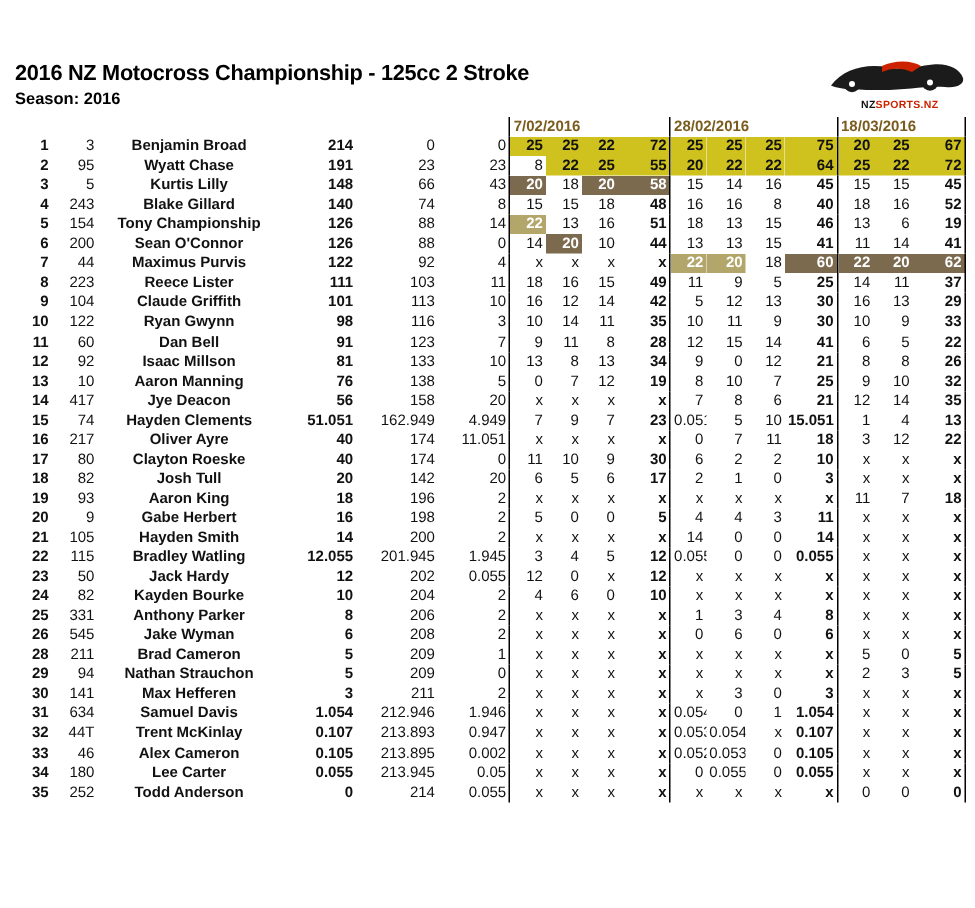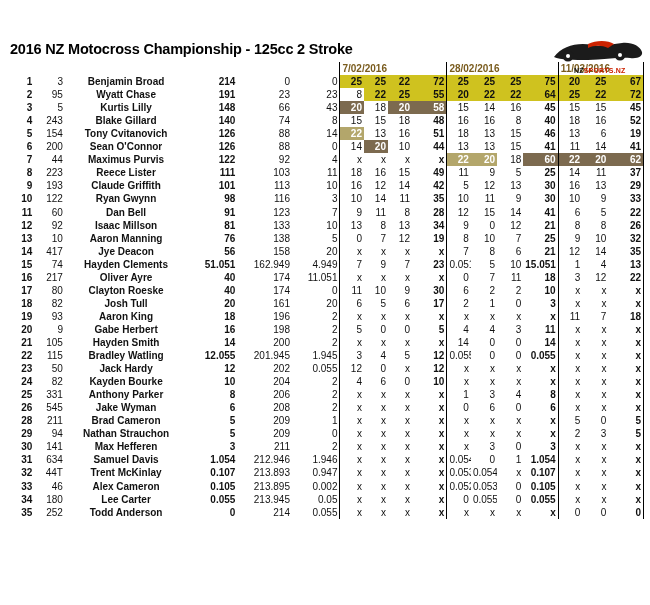--- a/index.html
+++ b/index.html
@@ -124,20 +124,21 @@
     background: #c9a227;
   }
 </style>
 </head>
 <body>
 
 <div class="page">
 
   <div class="title-block">
     <div class="main-title">2016 NZ Motocross Championship - 125cc 2 Stroke</div>
+    <div class="season-line">Season: 2016</div>
   </div>
 
   <div class="logo">
     <svg class="moto" viewBox="0 0 96 22">
       <path d="M6 17 C14 6, 30 2, 44 5 C56 7, 64 4, 74 3 C84 2, 92 6, 94 12 C95 16, 90 19, 82 18 C70 17, 56 20, 40 20 C26 20, 12 20, 6 17 Z" fill="#1b1b1b"></path>
       <circle cx="20" cy="16" r="5.5" fill="#1b1b1b"></circle>
       <circle cx="20" cy="16" r="2" fill="#ffffff"></circle>
       <circle cx="72" cy="15" r="5.5" fill="#1b1b1b"></circle>
       <circle cx="72" cy="15" r="2" fill="#ffffff"></circle>
       <path d="M40 4 C48 0, 60 0, 66 4 L60 8 C54 5, 46 5, 40 8 Z" fill="#cc2200"></path>
@@ -163,21 +164,21 @@
         <col style="width:32px">
       <col style="width:22px">
         <col style="width:24px">
         <col style="width:32px">
     </colgroup>
     <thead>
       <tr class="round-head">
         <th class="blank" colspan="6"></th>
         <th class="rg1 sep-left sep-right" colspan="4">7/02/2016</th>
         <th class="rg2 sep-right" colspan="4">28/02/2016</th>
-        <th class="rg3 sep-right" colspan="3">11/03/2016</th>
+        <th class="rg3 sep-right" colspan="3">18/03/2016</th>
       </tr>
     </thead>
     <tbody id="results-body">
         <tr>
           <td class="num b">1</td>
           <td class="num">3</td>
           <td class="ctr b">Benjamin Broad</td>
           <td class="num b">214</td>
           <td class="num">0</td>
           <td class="num">0</td>
@@ -246,21 +247,21 @@
           <td class="num">16</td>
           <td class="num">8</td>
           <td class="num tot-b sep-right">40</td>
           <td class="num">18</td>
           <td class="num">16</td>
           <td class="num tot-b sep-right">52</td>
         </tr>
         <tr>
           <td class="num b">5</td>
           <td class="num">154</td>
-          <td class="ctr b">Tony Cvitanovich</td>
+          <td class="ctr b">Tony Championship</td>
           <td class="num b">126</td>
           <td class="num">88</td>
           <td class="num">14</td>
           <td class="num sep-left hl-khaki">22</td>
           <td class="num">13</td>
           <td class="num">16</td>
           <td class="num tot-b sep-right">51</td>
           <td class="num">18</td>
           <td class="num">13</td>
           <td class="num">15</td>
@@ -321,21 +322,21 @@
           <td class="num">11</td>
           <td class="num">9</td>
           <td class="num">5</td>
           <td class="num tot-b sep-right">25</td>
           <td class="num">14</td>
           <td class="num">11</td>
           <td class="num tot-b sep-right">37</td>
         </tr>
         <tr>
           <td class="num b">9</td>
-          <td class="num">193</td>
+          <td class="num">104</td>
           <td class="ctr b">Claude Griffith</td>
           <td class="num b">101</td>
           <td class="num">113</td>
           <td class="num">10</td>
           <td class="num sep-left">16</td>
           <td class="num">12</td>
           <td class="num">14</td>
           <td class="num tot-b sep-right">42</td>
           <td class="num">5</td>
           <td class="num">12</td>
@@ -495,21 +496,21 @@
           <td class="num tot-b sep-right">10</td>
           <td class="num">x</td>
           <td class="num">x</td>
           <td class="num tot-b sep-right">x</td>
         </tr>
         <tr>
           <td class="num b">18</td>
           <td class="num">82</td>
           <td class="ctr b">Josh Tull</td>
           <td class="num b">20</td>
-          <td class="num">161</td>
+          <td class="num">142</td>
           <td class="num">20</td>
           <td class="num sep-left">6</td>
           <td class="num">5</td>
           <td class="num">6</td>
           <td class="num tot-b sep-right">17</td>
           <td class="num">2</td>
           <td class="num">1</td>
           <td class="num">0</td>
           <td class="num tot-b sep-right">3</td>
           <td class="num">x</td>

